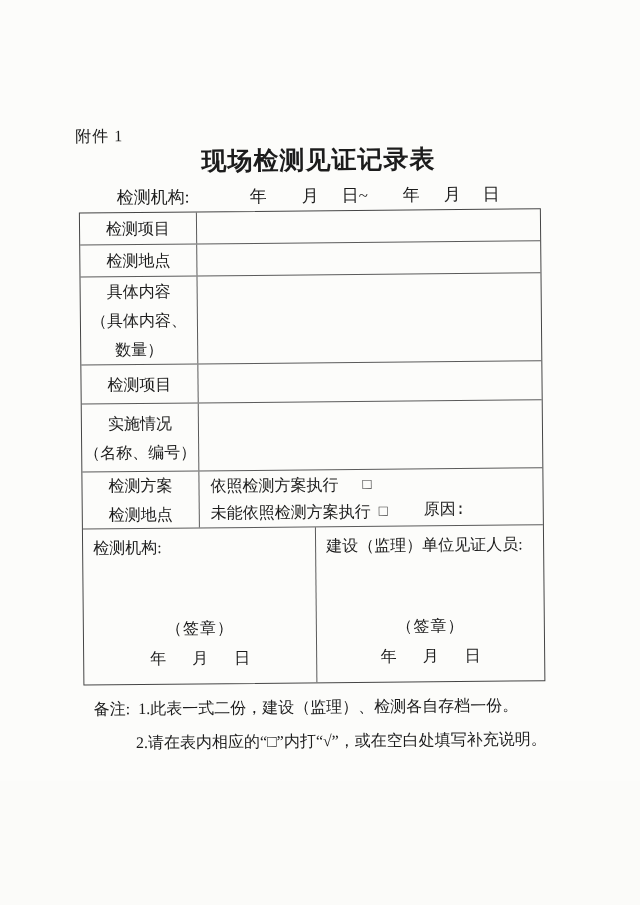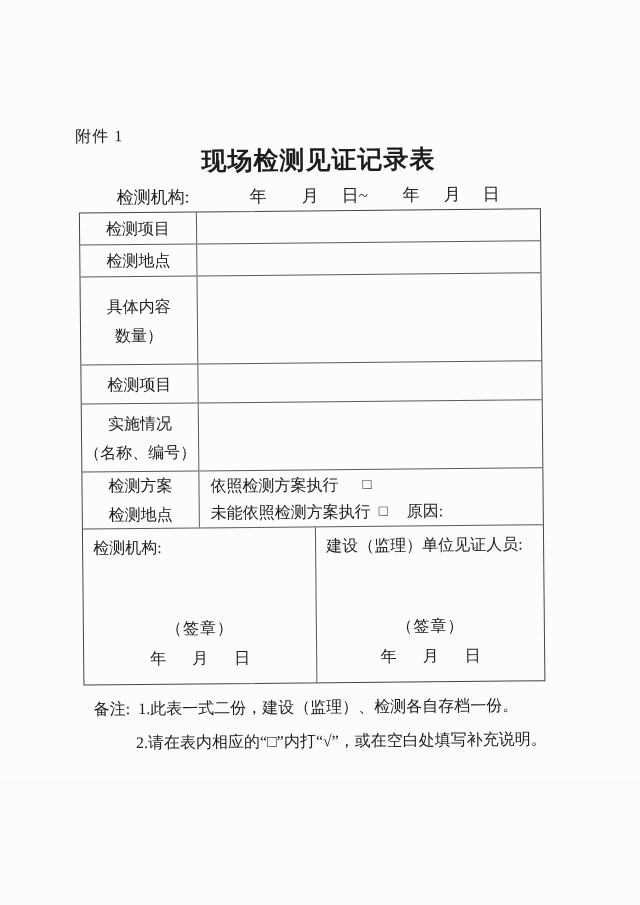--- a/index.html
+++ b/index.html
@@ -45,21 +45,21 @@
   .r4 { height:39px; } .r5 { height:68px; } .r6 { height:57px; }
 
   .plan-cell {
     display:flex; flex-direction:column; justify-content:center;
     padding-left:11px; font-size:16px; line-height:27px;
   }
   .plan-line { display:flex; align-items:center; white-space:nowrap; }
   .checkbox { font-size:15px; color:#333; }
   .cb-1 { margin-left:24px; }
   .cb-2 { margin-left:8px; }
-  .reason { margin-left:19px; }
+  .reason { margin-left:36px;font-family:Liberation Mono, monospace; }
 
   .sig-row { display:flex; height:155px; }
   .sig-cell { position:relative; font-size:16px; }
   .sig-left { width:233px; border-right:1px solid #5a5a5a; }
   .sig-right { flex:1; }
   .sig-title { padding:9px 4px 0 10px; }
   .sig-seal { position:absolute; bottom:44px; left:0; width:100%; text-align:center; letter-spacing:1px; }
   .sig-date { position:absolute; bottom:14px; left:0; width:100%; text-align:center; }
   .sig-date span { margin:0 13px; }
 
@@ -101,20 +101,21 @@
       <div class="t-row r2">
         <div class="t-label">
           <span class="lbl-line">检测地点</span>
         </div>
         <div class="t-value"></div>
       </div>
 
       <div class="t-row r3">
         <div class="t-label">
           <span class="lbl-line">具体内容</span>
+          <span class="lbl-line">（具体内容、</span>
           <span class="lbl-line">数量）</span>
         </div>
         <div class="t-value"></div>
       </div>
 
       <div class="t-row r4">
         <div class="t-label">
           <span class="lbl-line">检测项目</span>
         </div>
         <div class="t-value"></div>

